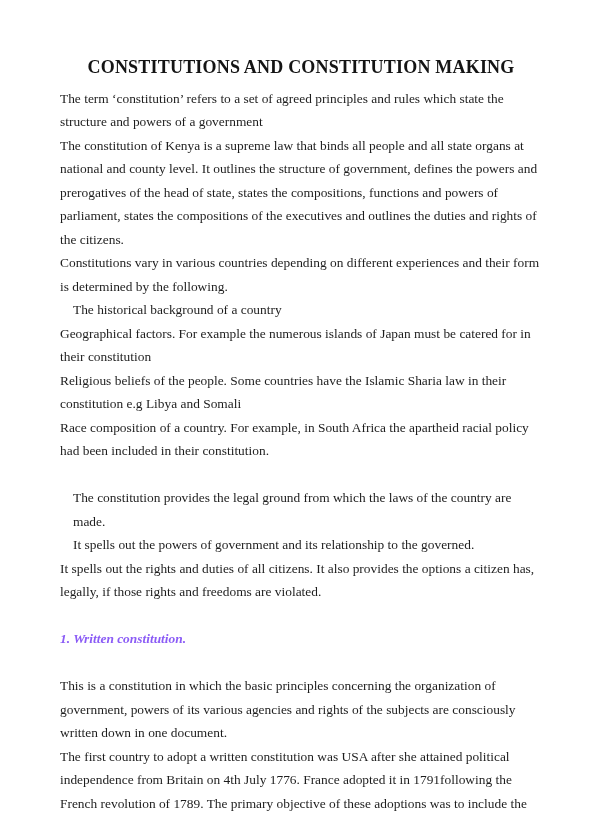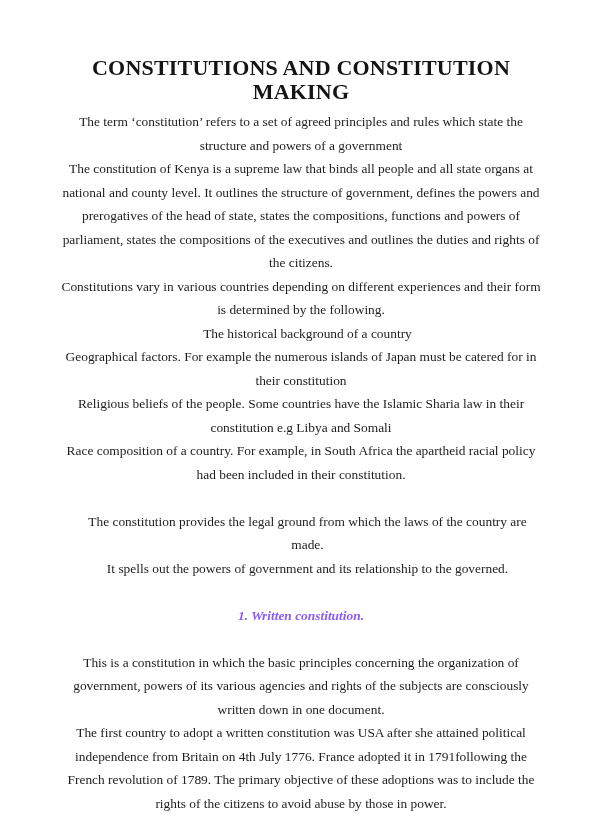--- a/index.html
+++ b/index.html
@@ -23,33 +23,33 @@
     background: #ffffff;
     box-sizing: border-box;
   }
   .content {
     position: absolute;
     left: 60px;
     top: 56px;
     width: 482px;
   }
   .doc-title {
-    font-size: 22px;
+    font-size: 18px;
     font-weight: bold;
     text-align: center;
     letter-spacing: 0.2px;
     line-height: 23.5px;
     margin: 0 0 7px 0;
     color: #141414;
   }
   .para {
     font-size: 13.4px;
     line-height: 23.5px;
     margin: 0;
-    text-align: center;
+    text-align: left;
     color: #1d1d1d;
   }
   .para.indent {
     padding-left: 13px;
   }
   .para.bold {
     font-weight: bold;
     color: #131313;
   }
   .para.bolditalic {
@@ -83,20 +83,21 @@
 
     <p class="para">Race composition of a country. For example, in South Africa the apartheid racial policy had been included in their constitution.</p>
 
     <div class="spacer"></div>
 
 
     <p class="para indent">The constitution provides the legal ground from which the laws of the country are made.</p>
 
     <p class="para indent">It spells out the powers of government and its relationship to the governed.</p>
 
+    <p class="para">It spells out the rights and duties of all citizens. It also provides the options a citizen has, legally, if those rights and freedoms are violated.</p>
 
     <div class="spacer"></div>
 
 
     <p class="para bolditalic">1. Written constitution.</p>
 
     <div class="spacer"></div>
 
     <p class="para">This is a constitution in which the basic principles concerning the organization of government, powers of its various agencies and rights of the subjects are consciously written down in one document.</p>
 

